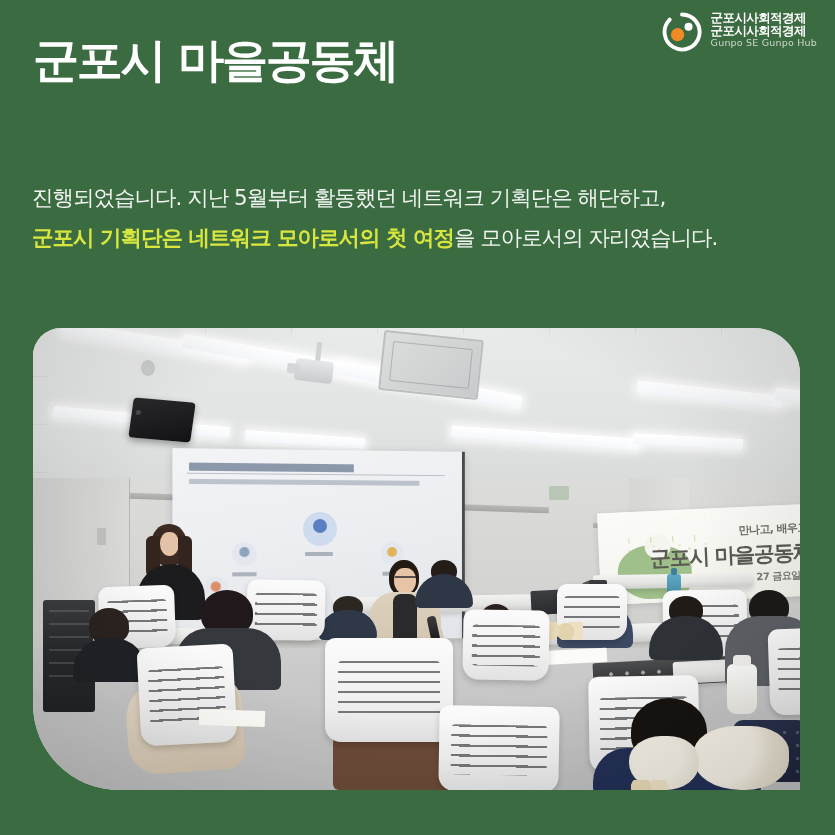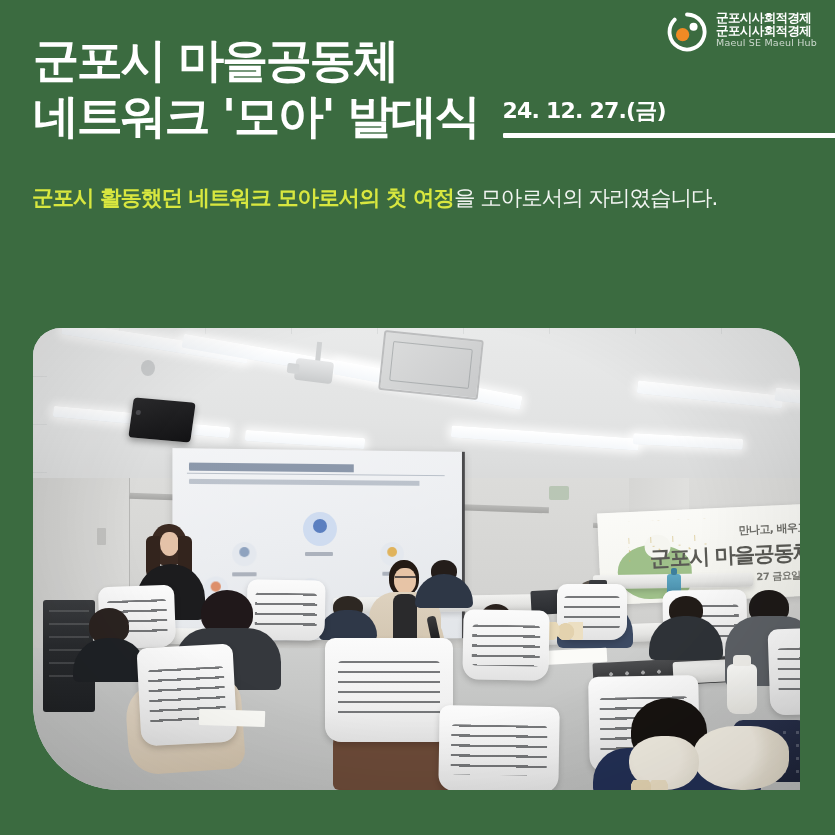--- a/index.html
+++ b/index.html
@@ -569,37 +569,31 @@
 
   <div class="logo-block">
     <svg class="logo-mark" viewBox="0 0 48 48">
       <path d="M24 4a20 20 0 1 1-14.1 5.9" fill="none" stroke="#ffffff" stroke-width="4.4" stroke-linecap="round"></path>
       <circle cx="19" cy="27" r="7.6" fill="#f08a24"></circle>
       <circle cx="31.5" cy="18" r="4.6" fill="#ffffff"></circle>
     </svg>
     <div class="logo-text">
       <span class="logo-l1">군포시사회적경제</span>
       <span class="logo-l2">군포시사회적경제</span>
-      <span class="logo-l3">Maeul SE Maeul Hub</span>
+      <span class="logo-l3">Gunpo SE Gunpo Hub</span>
     </div>
   </div>
 
   <div class="headline">
     <div class="hl-line">군포시 마을공동체</div>
-    <div class="hl-row2">
-      <div class="hl-line">네트워크 '모아' 발대식</div>
-      <div class="date-wrap">
-        <span class="date-text">24. 12. 27.(금)</span>
-        <div class="date-rule"></div>
-      </div>
-    </div>
   </div>
 
   <div class="body-copy">
-    <p><span class="hi">군포시 활동했던 네트워크 모아로서의 첫 여정</span><span>을 모아로서의 자리였습니다.</span></p>
+    <p>진행되었습니다. 지난 5월부터 활동했던 네트워크 기획단은 해단하고,</p>
+    <p><span class="hi">군포시 기획단은 네트워크 모아로서의 첫 여정</span><span>을 모아로서의 자리였습니다.</span></p>
   </div>
 
   <div class="photo">
     <div class="blurlayer" style="position:absolute;inset:0;">
 
       <div class="ph-layer ceiling">
         <div class="ceiling-grid"></div>
         <div class="led a"></div>
         <div class="led b"></div>
         <div class="led c"></div>

